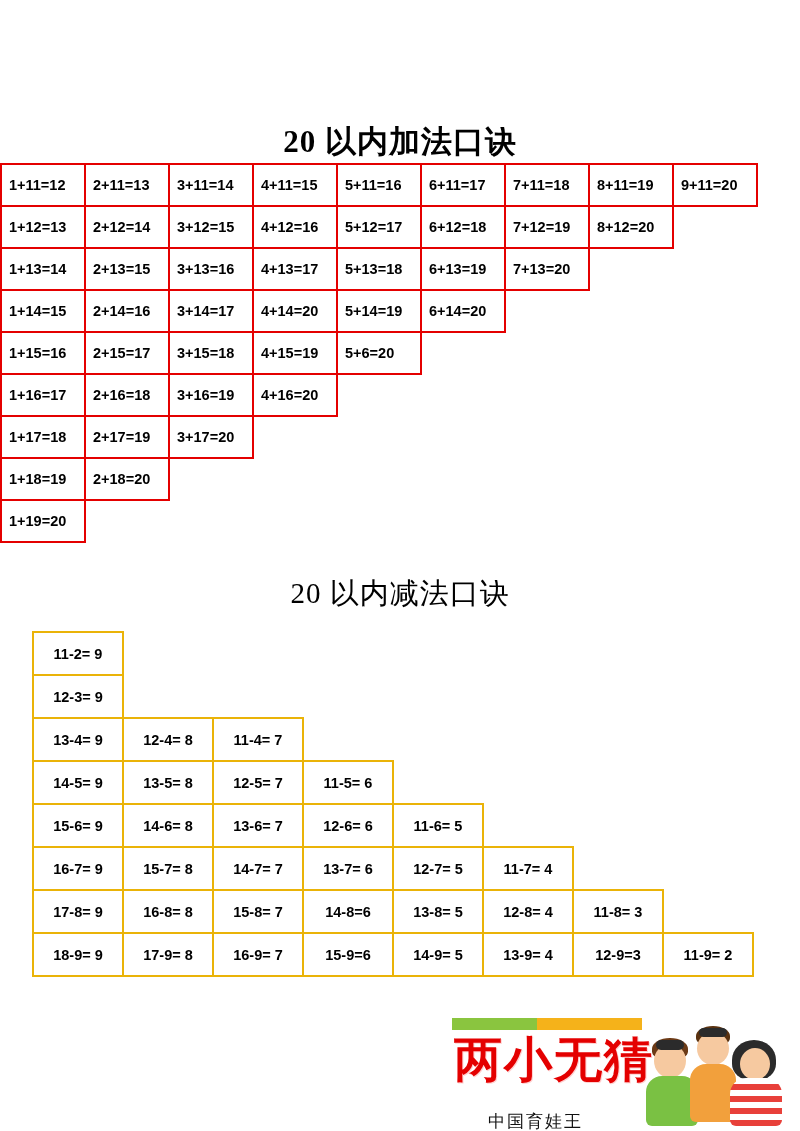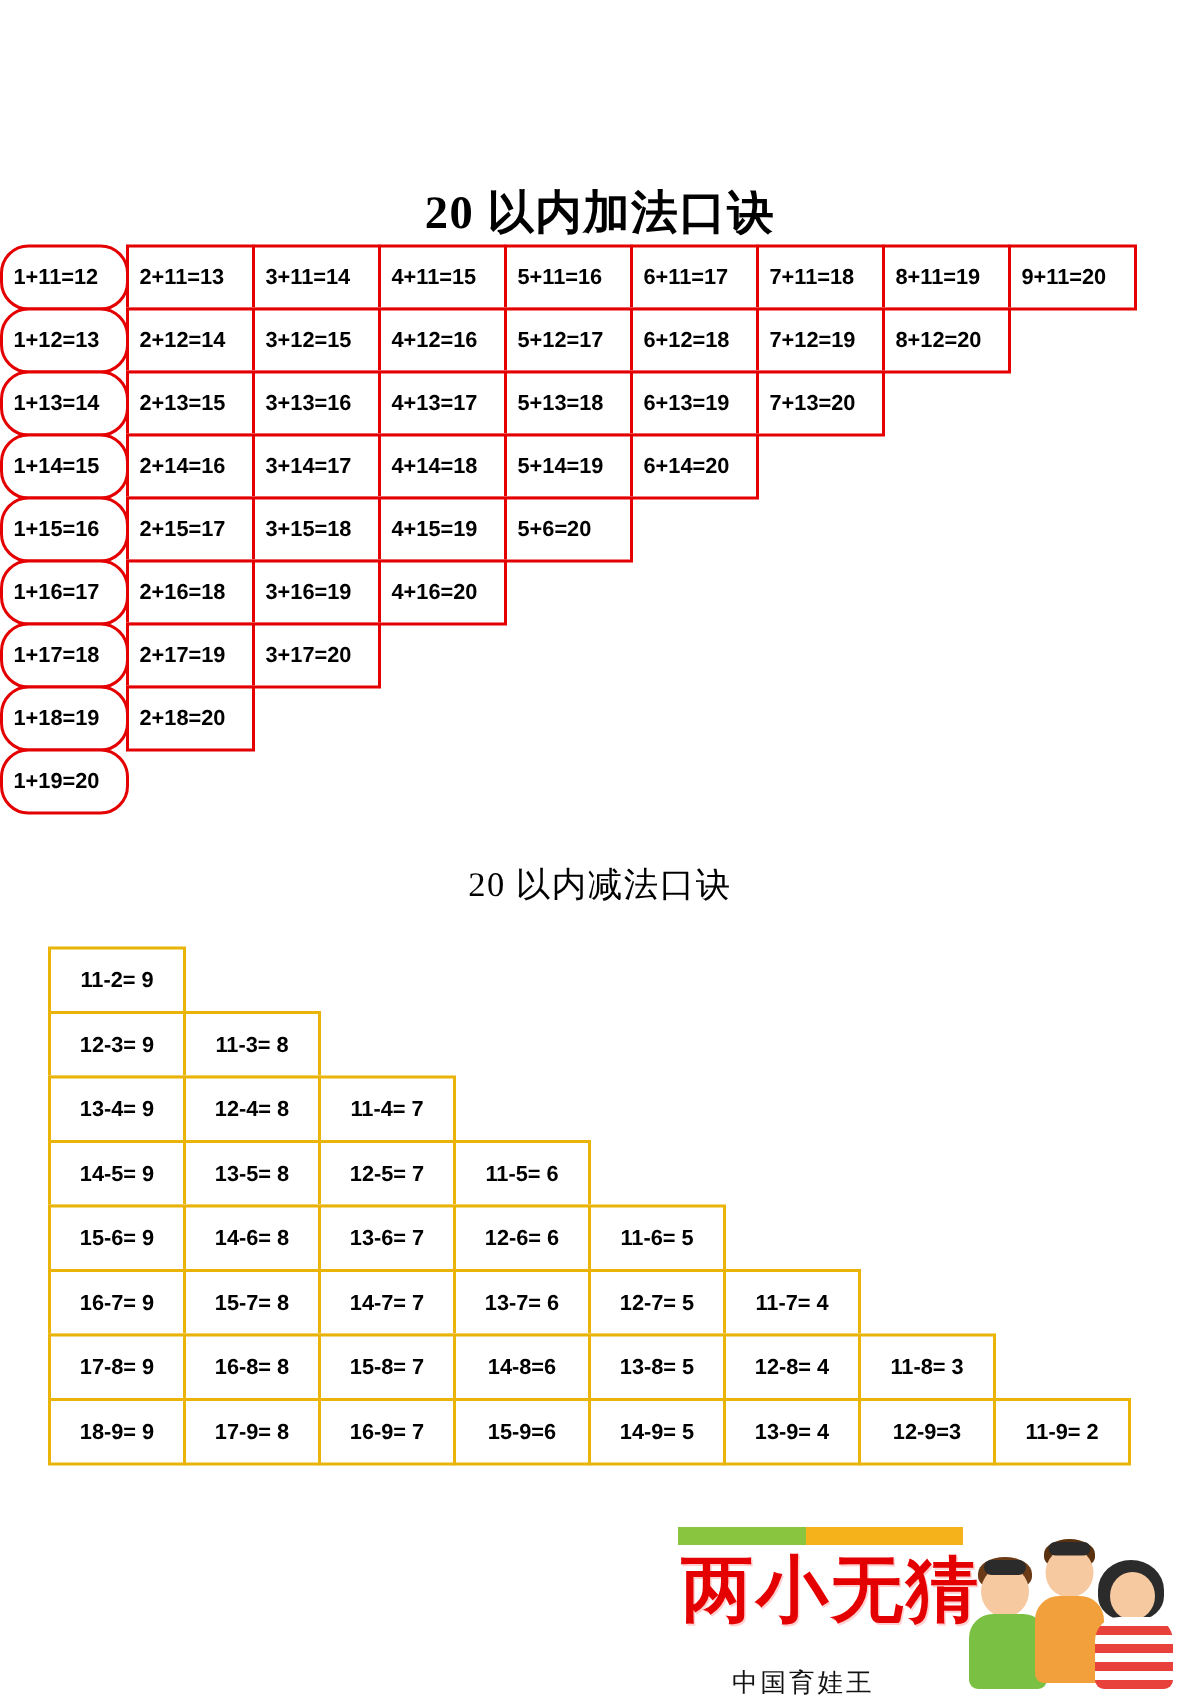--- a/index.html
+++ b/index.html
@@ -32,21 +32,21 @@
     top: 121px;
     left: 0;
     width: 800px;
   }
   #sub-title {
     position: absolute;
     top: 574px;
     left: 0;
     width: 800px;
     font-weight: normal;
-    font-size: 23px;
+    font-size: 29px;
   }
 
   
   #add-table {
     position: absolute;
     top: 163px;
     left: 0px;
   }
   #add-table .row {
     display: flex;
@@ -60,21 +60,21 @@
     border: 2px solid #e40000;
     margin-left: -2px;
     display: flex;
     align-items: center;
     padding-left: 7px;
     font-size: 14.5px;
     font-weight: bold;
     background: #ffffff;
     font-family: "Liberation Sans", sans-serif;
   }
-  .cell-add:first-child { margin-left: 0; border-radius: 19px; }
+  .cell-add:first-child { margin-left: 0; }
 
   
   #sub-table {
     position: absolute;
     top: 631px;
     left: 32px;
   }
   #sub-table .row {
     display: flex;
     margin-top: -2px;
@@ -200,21 +200,21 @@
         <div class="cell-add">3+13=16</div>
         <div class="cell-add">4+13=17</div>
         <div class="cell-add">5+13=18</div>
         <div class="cell-add">6+13=19</div>
         <div class="cell-add">7+13=20</div>
       </div>
       <div class="row">
         <div class="cell-add">1+14=15</div>
         <div class="cell-add">2+14=16</div>
         <div class="cell-add">3+14=17</div>
-        <div class="cell-add">4+14=18</div>
+        <div class="cell-add">4+14=20</div>
         <div class="cell-add">5+14=19</div>
         <div class="cell-add">6+14=20</div>
       </div>
       <div class="row">
         <div class="cell-add">1+15=16</div>
         <div class="cell-add">2+15=17</div>
         <div class="cell-add">3+15=18</div>
         <div class="cell-add">4+15=19</div>
         <div class="cell-add">5+6=20</div>
       </div>
@@ -239,21 +239,20 @@
     </div>
 
   <div class="title" id="sub-title">20 以内减法口诀</div>
 
   <div id="sub-table">
       <div class="row">
         <div class="cell-sub">11-2= 9</div>
       </div>
       <div class="row">
         <div class="cell-sub">12-3= 9</div>
-        <div class="cell-sub">11-3= 8</div>
       </div>
       <div class="row">
         <div class="cell-sub">13-4= 9</div>
         <div class="cell-sub">12-4= 8</div>
         <div class="cell-sub">11-4= 7</div>
       </div>
       <div class="row">
         <div class="cell-sub">14-5= 9</div>
         <div class="cell-sub">13-5= 8</div>
         <div class="cell-sub">12-5= 7</div>

